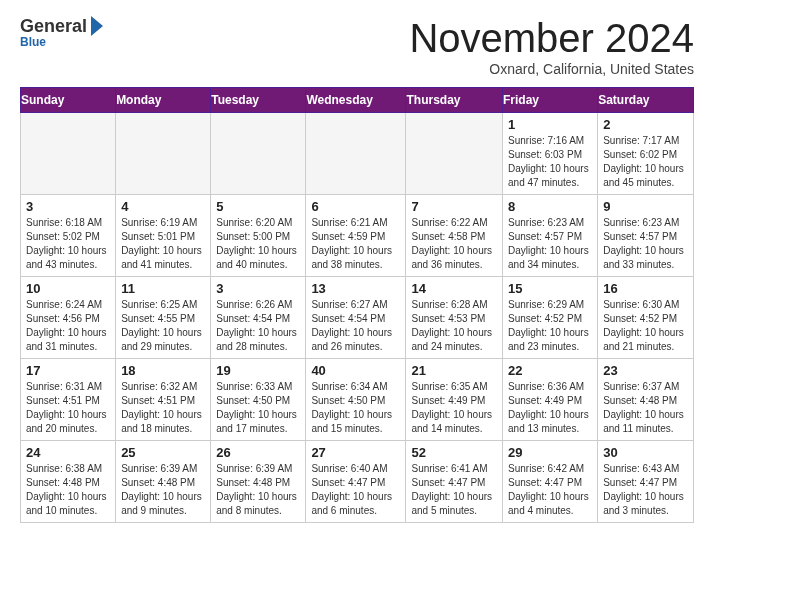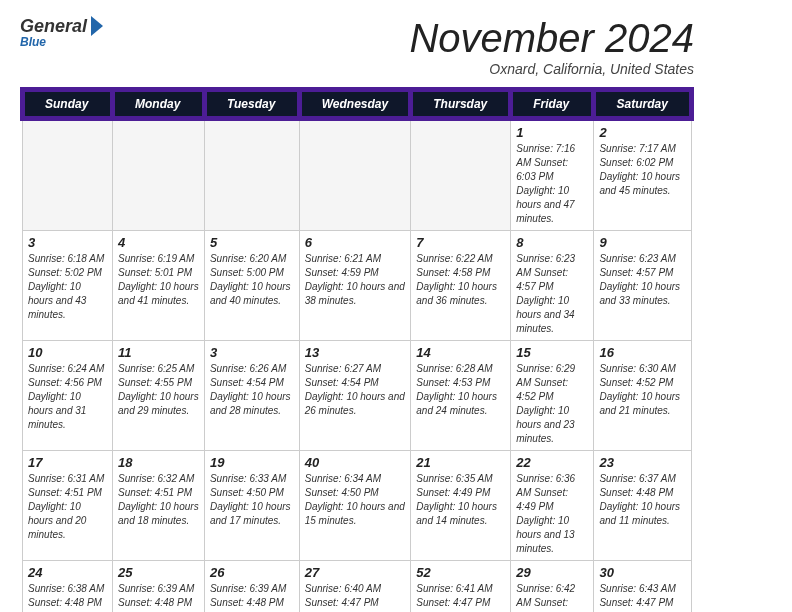--- a/index.html
+++ b/index.html
@@ -7,21 +7,20 @@
       font-family: Arial, sans-serif;
       background: #fff;
       width: 792px;
       height: 612px;
       overflow: hidden;
     }
     .page {
       width: 714px;
       height: 612px;
       padding: 16px 20px 10px 20px;
-      font-style: italic;
     }
     .header {
       display: flex;
       align-items: flex-start;
       justify-content: space-between;
       margin-bottom: 10px;
     }
     .logo {
       display: flex;
       flex-direction: column;
@@ -61,27 +60,27 @@
     }
     .subtitle {
       font-size: 14px;
       color: #444;
     }
     .calendar {
       width: 100%;
       border-collapse: collapse;
     }
     .calendar th {
-      background: #0f172a;
+      background: #701a75;
       color: #fff;
       font-size: 12px;
       font-weight: bold;
-      padding: 5px 20px;
+      padding: 5px 0;
       text-align: left;
-      border: 5px solid #4c1d95;
+      border: 1px solid #4c1d95;
     }
     .calendar td {
       border: 1px solid #ccc;
       vertical-align: top;
       padding: 4px 5px;
       font-size: 10px;
       color: #333;
       width: 113px;
       height: 82px;
       background: #fff;

